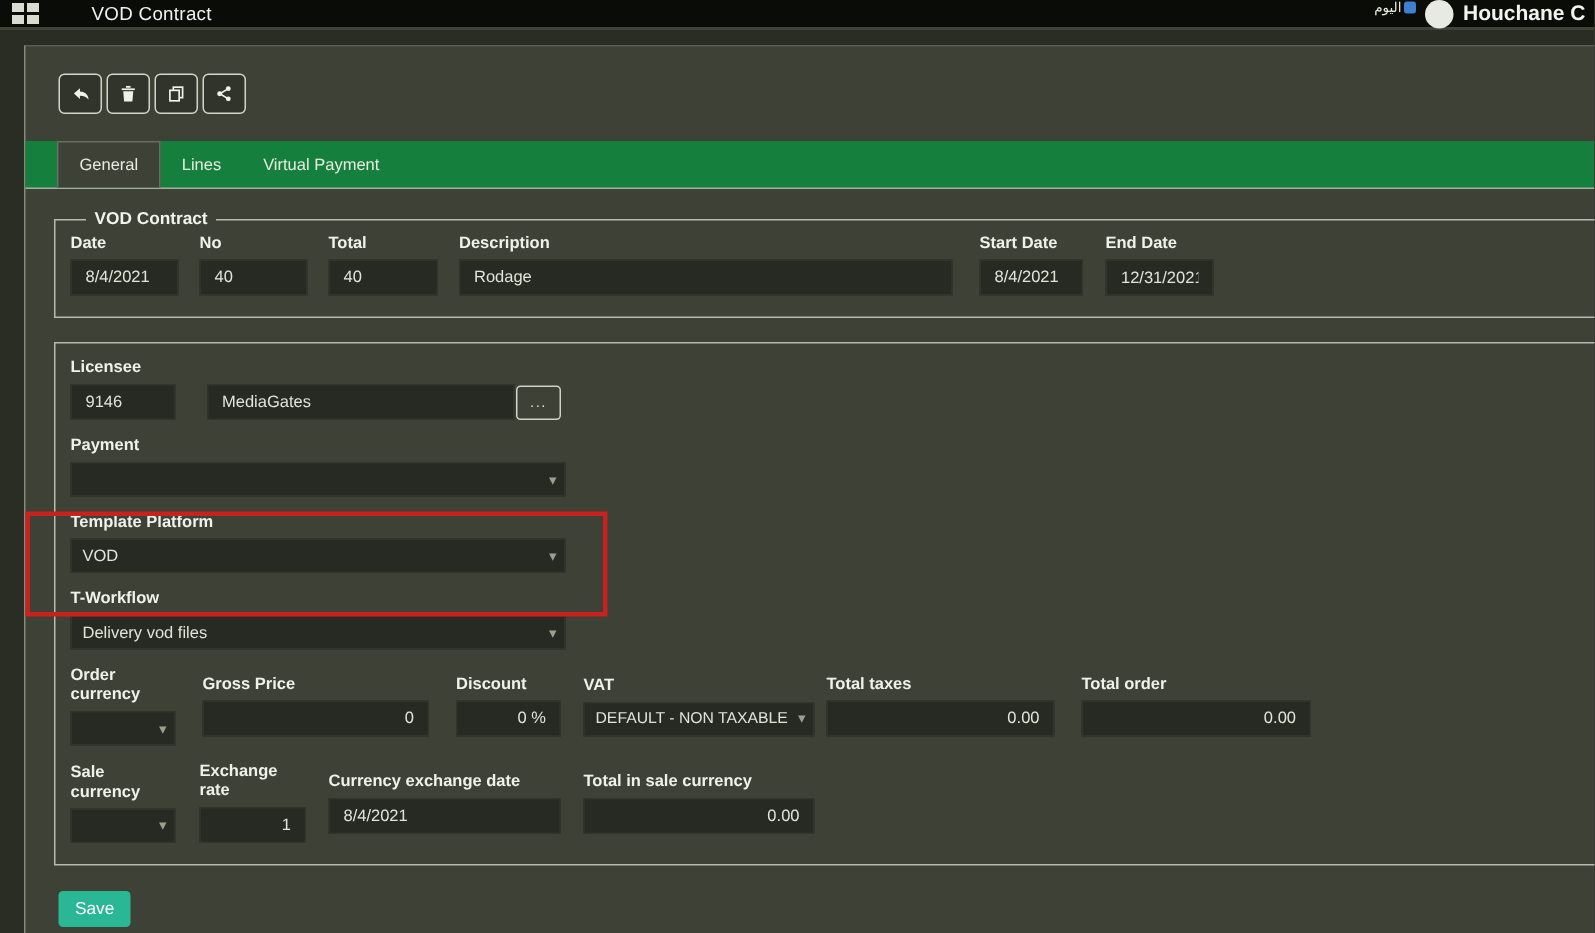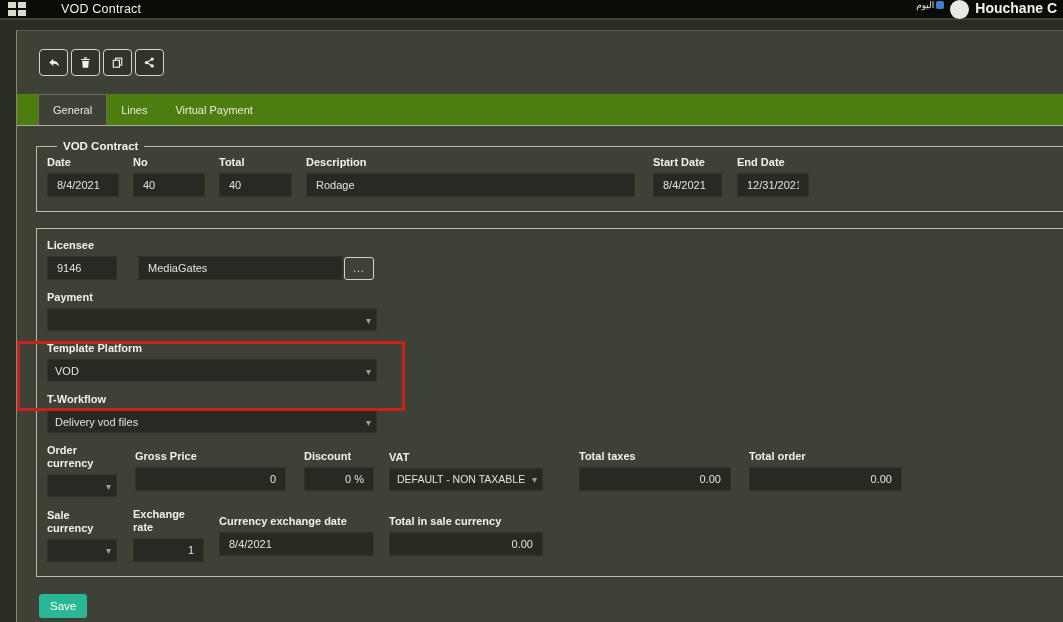--- a/index.html
+++ b/index.html
@@ -37,21 +37,21 @@
   
   .toolbar { display:flex; gap:3px; margin:18px 0 0 22px; }
   .tbtn {
     width:29px; height:27px; background:#30342a; border:1px solid #d3d6c9;
     border-radius:4px; display:flex; align-items:center; justify-content:center; cursor:pointer;
   }
   .tbtn svg { display:block; }
 
   
   .tabstrip {
-    margin-top:18px; height:32px; background:#4d7c0f;
+    margin-top:18px; height:32px; background:#15803d;
     border-bottom:1px solid #a9ad9f;
     display:flex; align-items:stretch; padding-left:21px;
   }
   .tab {
     padding:0 14px; font-size:11px; display:flex; align-items:center;
     color:#e9ebe1; cursor:pointer; white-space:nowrap;
   }
   .tab.active { background:#3d4136; border:1px solid #6a6e5f; border-bottom:none; }
 
   
@@ -91,21 +91,21 @@
     width:30px; height:23px; margin-left:1px; background:#3d4136; border:1px solid #cfd2c6;
     border-radius:3px; color:#dfe2d6; font-size:10px; display:flex; align-items:center; justify-content:center;
     cursor:pointer; letter-spacing:1px;
   }
 
   .w-330{ width:330px; }
   .field-block{ margin-bottom:11px; }
 
   
   .c-ocur{width:70px;margin-right:18px} .c-gross{width:151px;margin-right:18px}
-  .c-disc{width:70px;margin-right:15px} .c-vat{width:154px;margin-right:36px}
+  .c-disc{width:70px;margin-right:15px} .c-vat{width:154px;margin-right:8px}
   .c-ttax{width:152px;margin-right:18px} .c-torder{width:153px}
   
   .c-scur{width:70px;margin-right:16px} .c-xrate{width:71px;margin-right:15px}
   .c-xdate{width:155px;margin-right:15px} .c-tsale{width:154px}
 
   .save-btn {
     margin:17px 0 0 22px; background:#2ab795; color:#ffffff; border:none; border-radius:3px;
     font-family:"Liberation Sans", sans-serif; font-size:11.5px; padding:6px 11px; cursor:pointer;
   }
 

